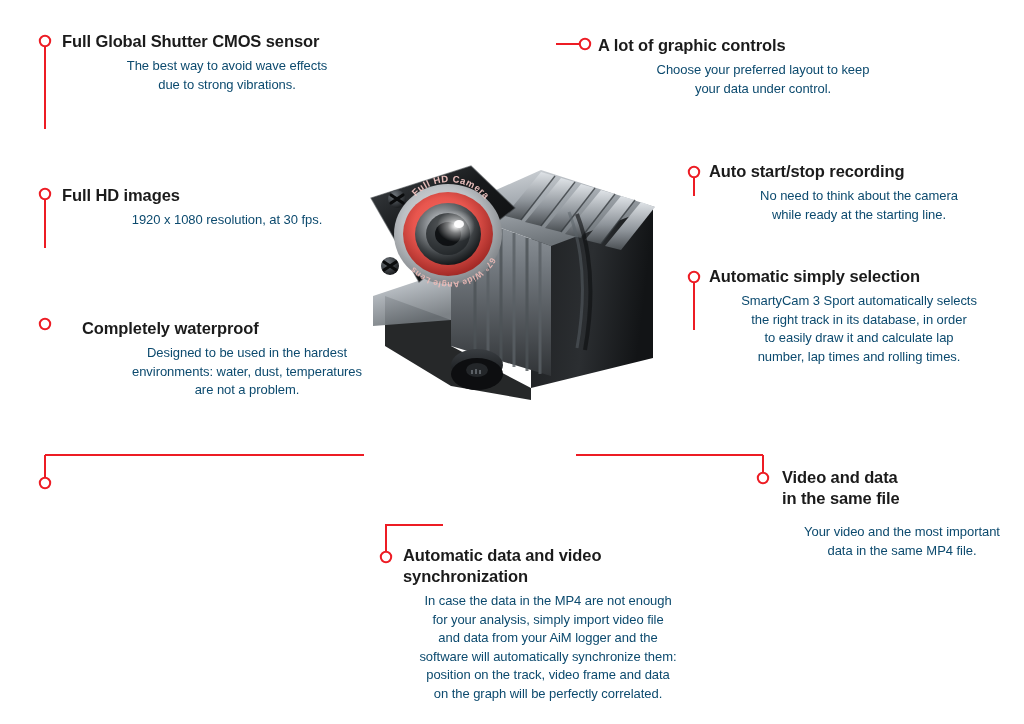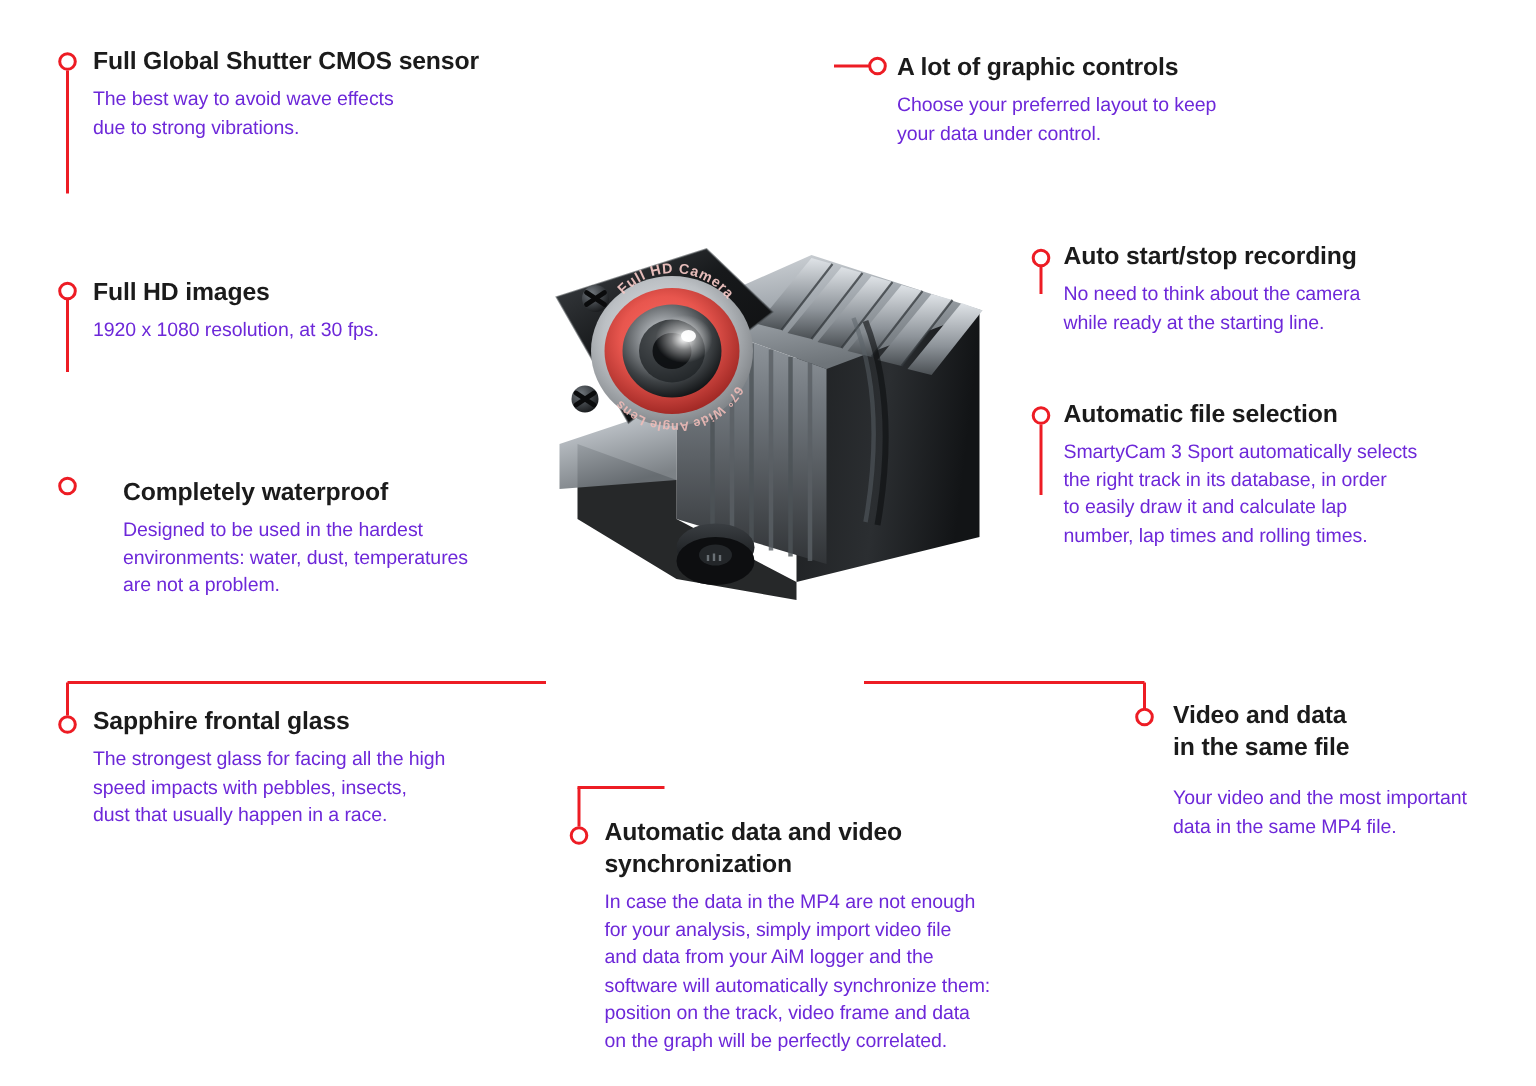--- a/index.html
+++ b/index.html
@@ -24,24 +24,25 @@
     font-size:16.5px;
     line-height:21px;
     color:#1b1b1b;
     letter-spacing:-0.1px;
     margin:0 0 5px 0;
     white-space:pre-line;
   }
   .callout .body{
     font-size:13px;
     line-height:18.5px;
-    color:#6d28d9;
+    color:#0c4a6e;
     margin:0;
     white-space:pre-line;
     letter-spacing:-0.05px;
+    text-align:center;
   }
 
   
   #camera-figure{
     position:absolute;
     left:355px;top:150px;
     width:320px;height:265px;
   }
   #camera-figure svg{display:block;}
 </style>
@@ -284,41 +285,35 @@
     <p class="body">1920 x 1080 resolution, at 30 fps.</p>
   </div>
 
   <div class="callout" style="left:62px;top:318px;width:330px;margin-left:20px;">
     <p class="title">Completely waterproof</p>
     <p class="body">Designed to be used in the hardest
 environments: water, dust, temperatures
 are not a problem.</p>
   </div>
 
-  <div class="callout" style="left:62px;top:471px;width:340px;">
-    <p class="title">Sapphire frontal glass</p>
-    <p class="body">The strongest glass for facing all the high
-speed impacts with pebbles, insects,
-dust that usually happen in a race.</p>
-  </div>
 
   <div class="callout" style="left:709px;top:161px;width:300px;">
     <p class="title">Auto start/stop recording</p>
     <p class="body">No need to think about the camera
 while ready at the starting line.</p>
   </div>
 
   <div class="callout" style="left:598px;top:35px;width:330px;">
     <p class="title">A lot of graphic controls</p>
     <p class="body">Choose your preferred layout to keep
 your data under control.</p>
   </div>
 
   <div class="callout" style="left:709px;top:266px;width:300px;">
-    <p class="title">Automatic file selection</p>
+    <p class="title">Automatic simply selection</p>
     <p class="body">SmartyCam 3 Sport automatically selects
 the right track in its database, in order
 to easily draw it and calculate lap
 number, lap times and rolling times.</p>
   </div>
 
   <div class="callout" style="left:782px;top:467px;width:240px;">
     <p class="title">Video and data
 in the same file</p>
     <p class="body" style="margin-top:14px;">Your video and the most important

